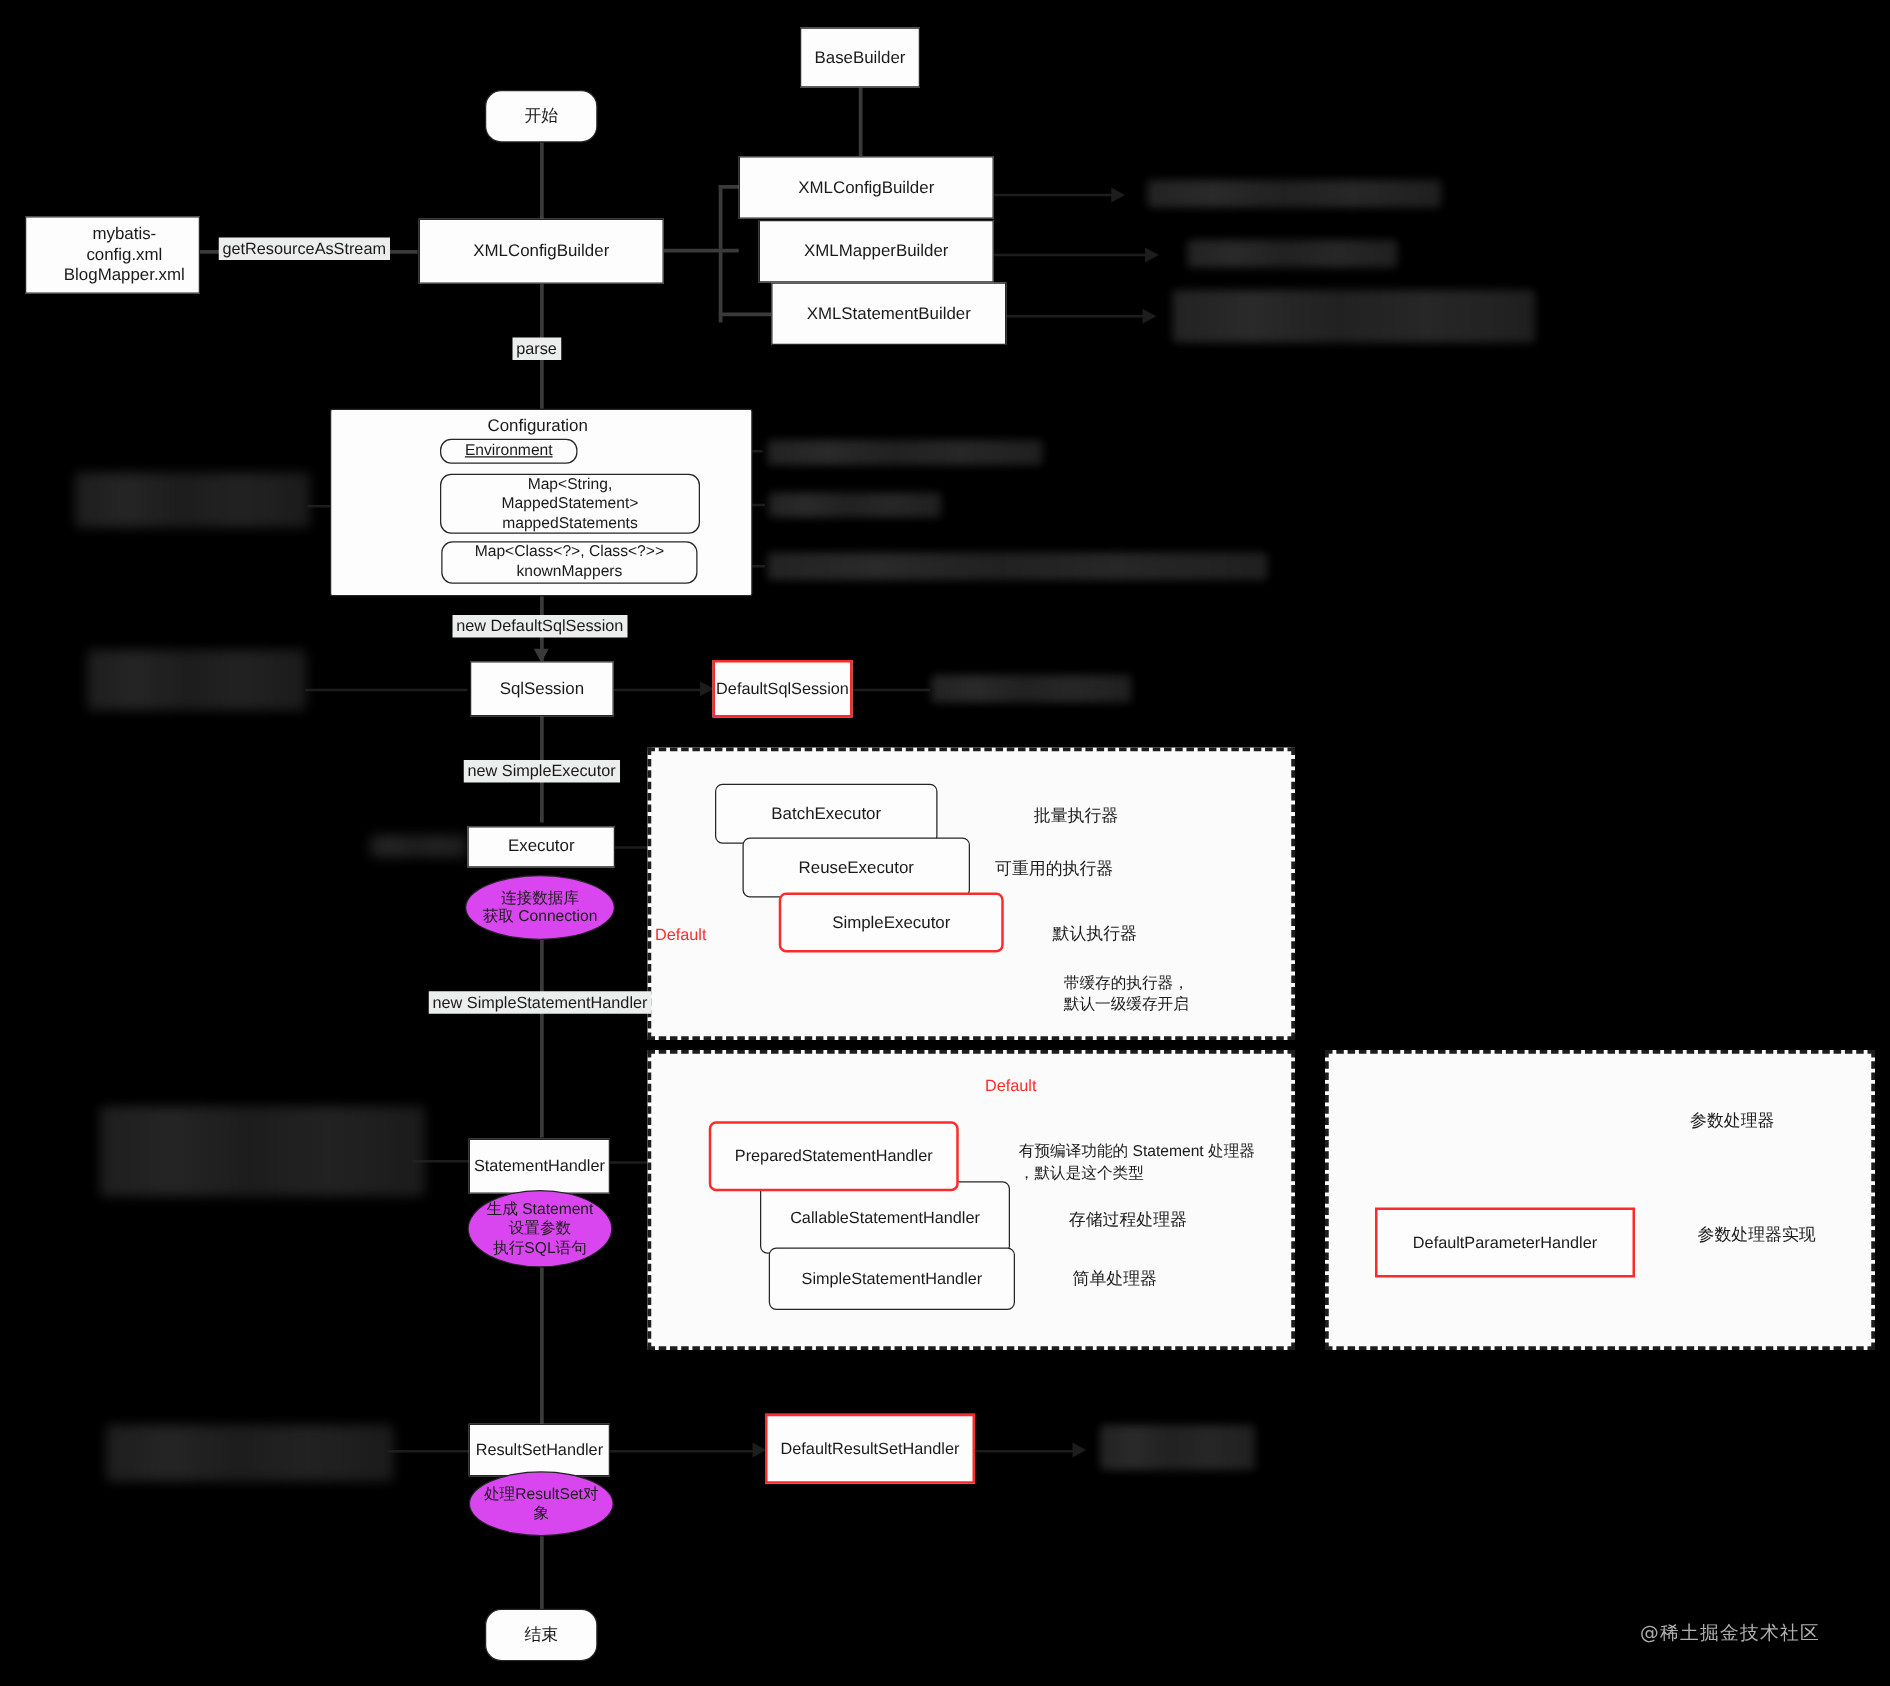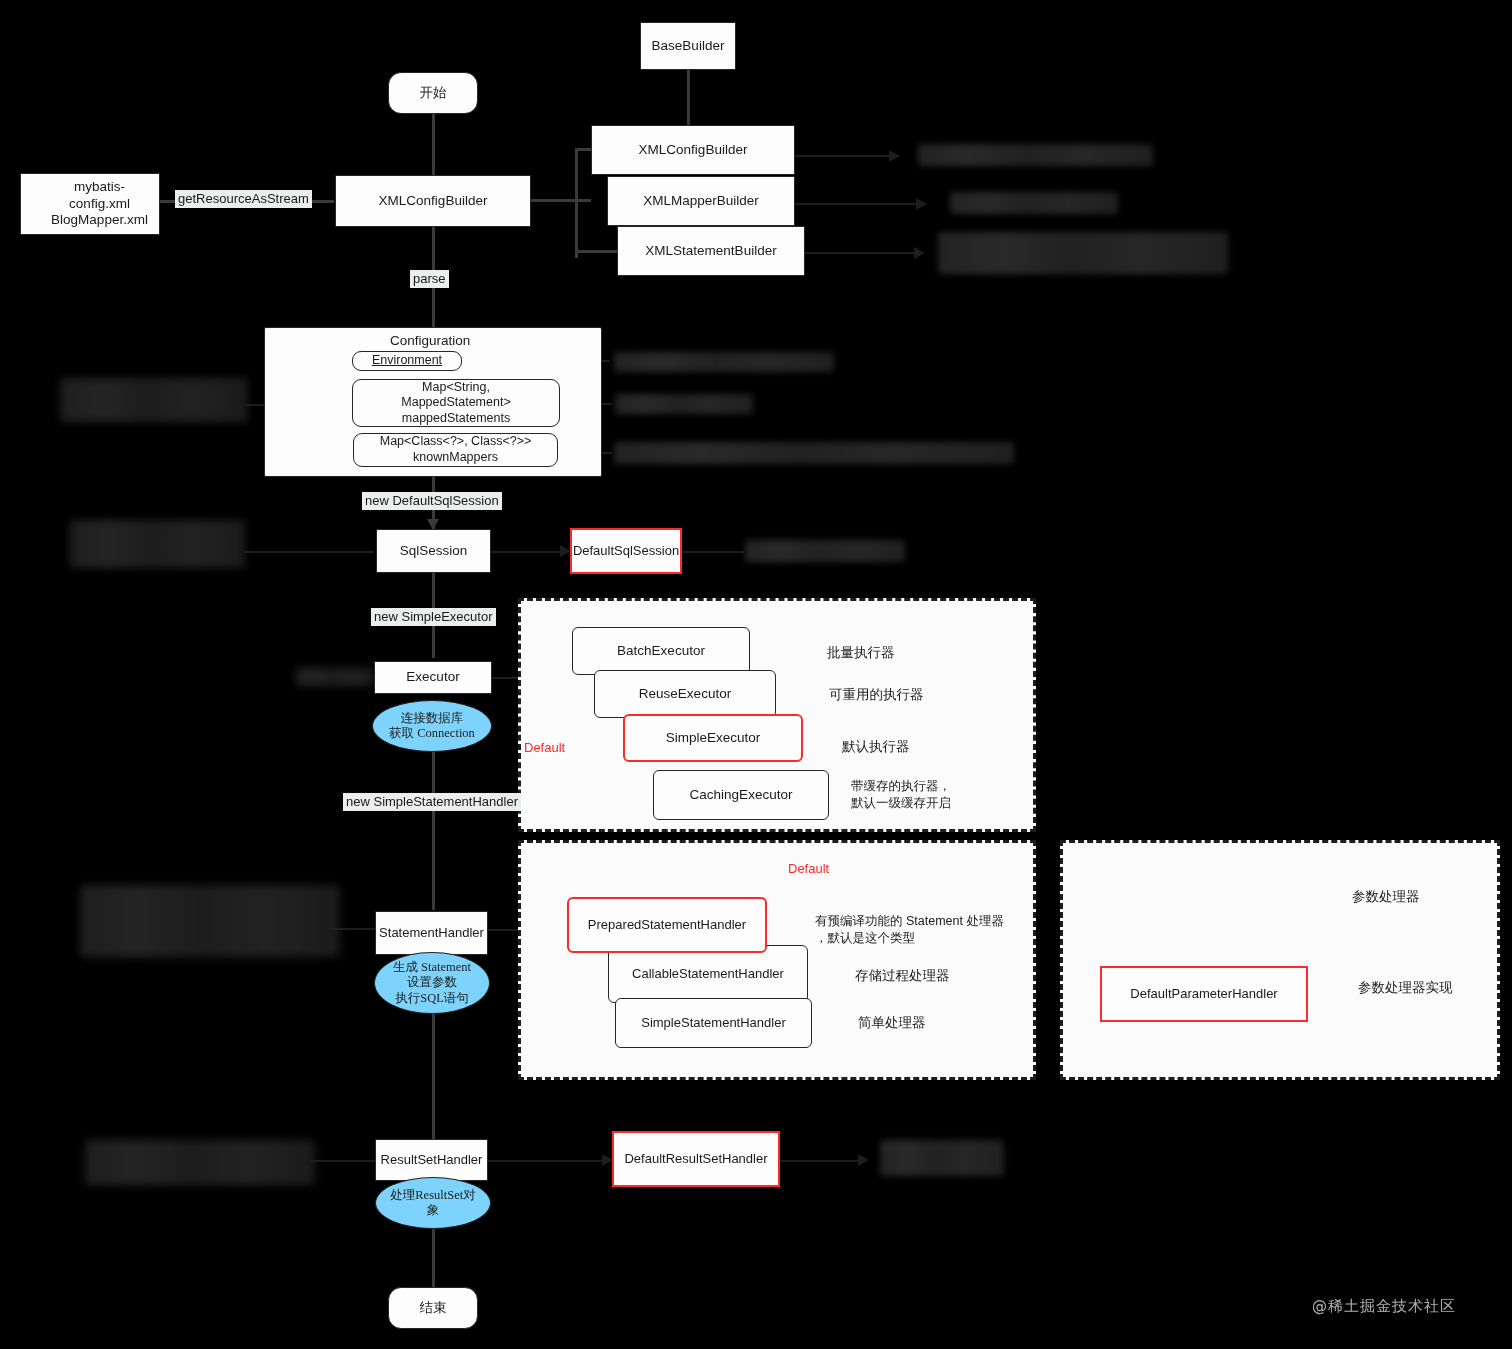--- a/index.html
+++ b/index.html
@@ -12,23 +12,23 @@
   
   .node{
     position:absolute;box-sizing:border-box;background:#fdfdfd;color:#1a1a1a;
     border:1.6px solid #262626;display:flex;align-items:center;justify-content:center;
     text-align:center;line-height:1.25;font-size:13.5px;padding:2px 4px;z-index:6;
   }
   .node.term{border-radius:13px;}
   .node.red{border:2.4px solid #fc2b2b;z-index:9;}
   .node.sub{border-radius:9px;font-size:13px;}
   .ellipse{
-    position:absolute;box-sizing:border-box;background:#7dd3fc;border:1.4px solid #222;
+    position:absolute;box-sizing:border-box;background:#d946ef;border:1.4px solid #222;
     border-radius:50%;display:flex;align-items:center;justify-content:center;text-align:center;
-    color:#1c1c1c;font-size:12.5px;line-height:1.22;z-index:10;padding:0 6px;font-family:Liberation Serif, serif;
+    color:#1c1c1c;font-size:12.5px;line-height:1.22;z-index:10;padding:0 6px;
   }
   
   .chip{
     position:absolute;background:#eceded;color:#1a1a1a;font-size:13px;
     padding:1px 3px;white-space:nowrap;z-index:11;line-height:1.2;
   }
   
   .ln{position:absolute;background:#3a3a3a;z-index:2;}
   .lnv{width:3px;}
   .lnh{height:3px;}
@@ -152,38 +152,37 @@
   <div class="ellipse" style="left:372px;top:700px;width:120px;height:52px;white-space:pre-line;">连接数据库
 获取 Connection</div>
 
   <div class="redacted soft" style="left:296px;top:668px;width:78px;height:18px;"></div>
 
   <div class="group" style="left:518px;top:598px;width:518px;height:234px;"></div>
 
   <div class="node" style="left:572px;top:627px;width:178px;height:48px;border-radius:6px;">BatchExecutor</div>
   <div class="node" style="left:594px;top:670px;width:182px;height:48px;border-radius:6px;">ReuseExecutor</div>
   <div class="node red" style="left:623px;top:714px;width:180px;height:48px;border-radius:6px;">SimpleExecutor</div>
-  <div class="node" style="left:653px;top:770px;width:176px;height:50px;border-radius:6px;">CachingExecutor</div>
 
   <div class="ln thin lnh" style="left:492px;top:677px;width:80px;"></div>
   <div class="ln thin lnv" style="left:531px;top:651px;height:28px;"></div>
   <div class="ln thin lnh" style="left:531px;top:651px;width:28px;"></div>
   <div class="arrow arr-r" style="left:556px;top:645px;"></div>
 
   <div class="note red" style="left:524px;top:739px;font-size:13px;">Default</div>
   <div class="ln thin lnh" style="left:580px;top:745px;width:30px;"></div>
   <div class="arrow arr-r" style="left:607px;top:739px;"></div>
 
   <div class="ln thin lnh" style="left:750px;top:653px;width:48px;"></div>
   <div class="arrow arr-r" style="left:796px;top:647px;"></div>
   <div class="note" style="left:827px;top:644px;">批量执行器</div>
 
   <div class="ln thin lnh" style="left:776px;top:695px;width:22px;"></div>
   <div class="arrow arr-r" style="left:796px;top:689px;"></div>
-  <div class="note" style="left:829px;top:686px;">可重用的执行器</div>
+  <div class="note" style="left:796px;top:686px;">可重用的执行器</div>
 
   <div class="ln thin lnh" style="left:803px;top:747px;width:18px;"></div>
   <div class="arrow arr-r" style="left:818px;top:741px;"></div>
   <div class="note" style="left:842px;top:738px;">默认执行器</div>
 
   <div class="ln thin lnh" style="left:829px;top:795px;width:10px;"></div>
   <div class="arrow arr-r" style="left:836px;top:789px;"></div>
   <div class="note" style="left:851px;top:778px;font-size:12.5px;">带缓存的执行器，
 默认一级缓存开启</div>
 

